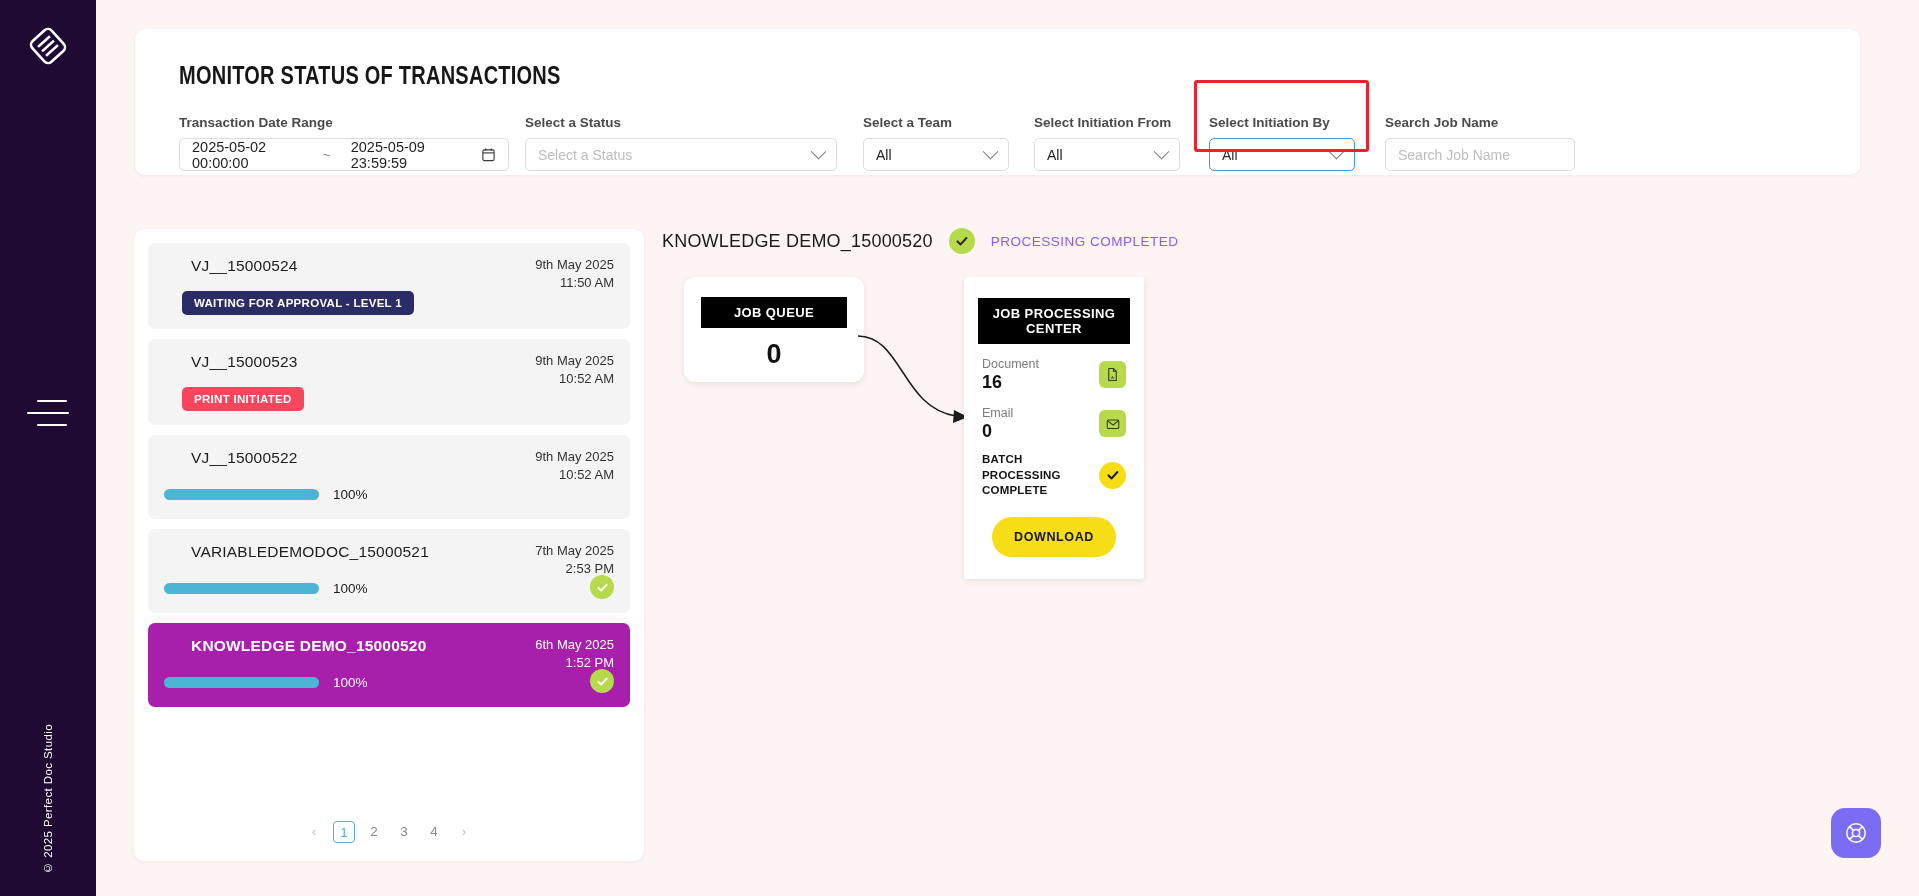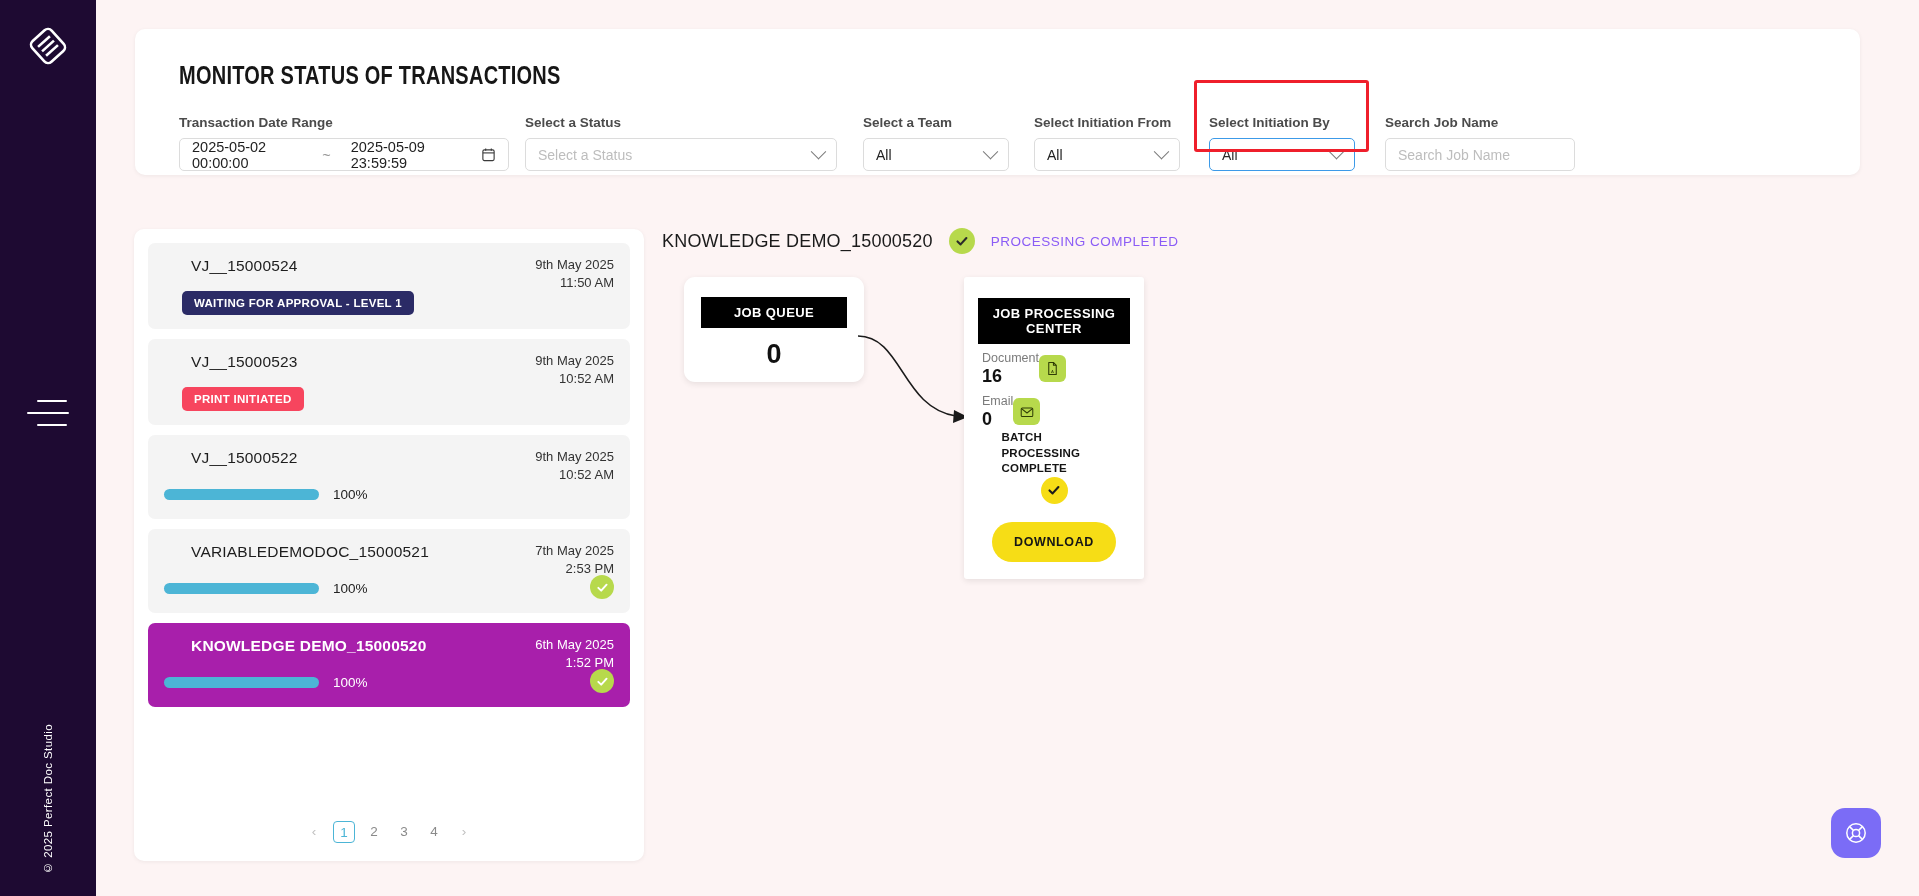--- a/index.html
+++ b/index.html
@@ -171,33 +171,33 @@
 
   #jpc-card {
     position: absolute; left: 868px; top: 277px;
     width: 180px; height: 302px;
     background: #ffffff; border-radius: 3px;
     box-shadow: 0 2px 6px rgba(0,0,0,.09);
     padding: 0 0 0 0;
   }
   #jpc-card .card-head { margin: 21px 14px 0 14px; }
   .stat {
-    display: flex; align-items: flex-start; 
-    padding: 0 18px; margin-top: 7px;
+    display: flex; align-items: flex-start; justify-content: space-between;
+    padding: 0 18px; margin-top: 13px;
   }
   .stat-label { font-size: 12.5px; color: #7b7b7b; }
   .stat-value { font-size: 18px; font-weight: 700; color: #111; margin-top: 1px; }
   .sq-icon {
     width: 27px; height: 27px; border-radius: 6px;
     background: #b7d94c; display: flex; align-items: center; justify-content: center;
     flex: none; margin-top: 4px;
   }
   #batch-row {
     display: flex; align-items: center; justify-content: space-between;
-    padding: 0 18px; margin-top: 0; flex-direction: column;
+    padding: 0 18px; margin-top: 10px;
   }
   #batch-text {
     font-size: 11.5px; font-weight: 700; color: #141414;
     letter-spacing: .2px; line-height: 1.35; max-width: 105px;
   }
   #batch-check {
     width: 27px; height: 27px; border-radius: 50%;
     background: #f6dd16; display: flex; align-items: center; justify-content: center;
     flex: none;
   }

